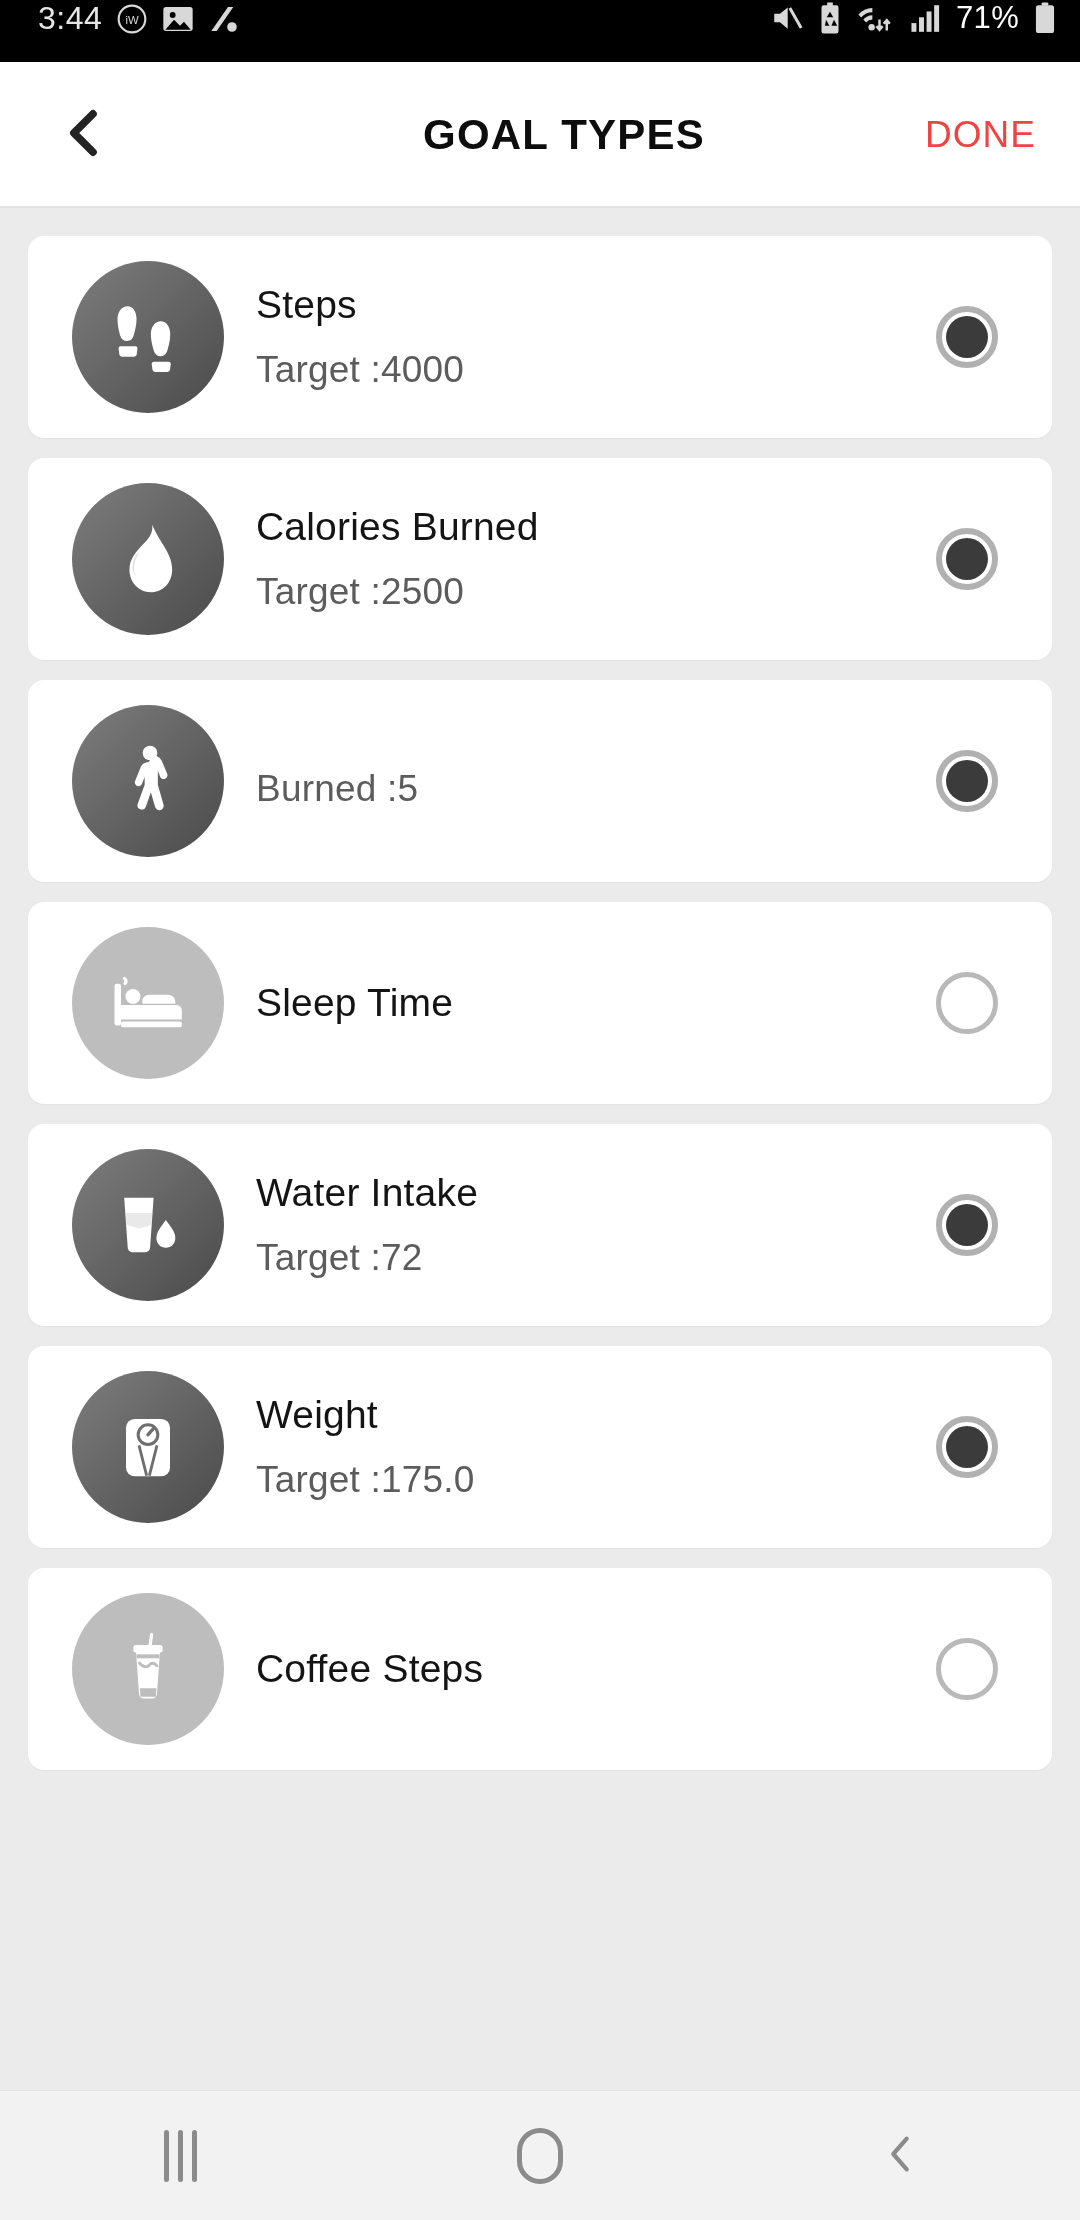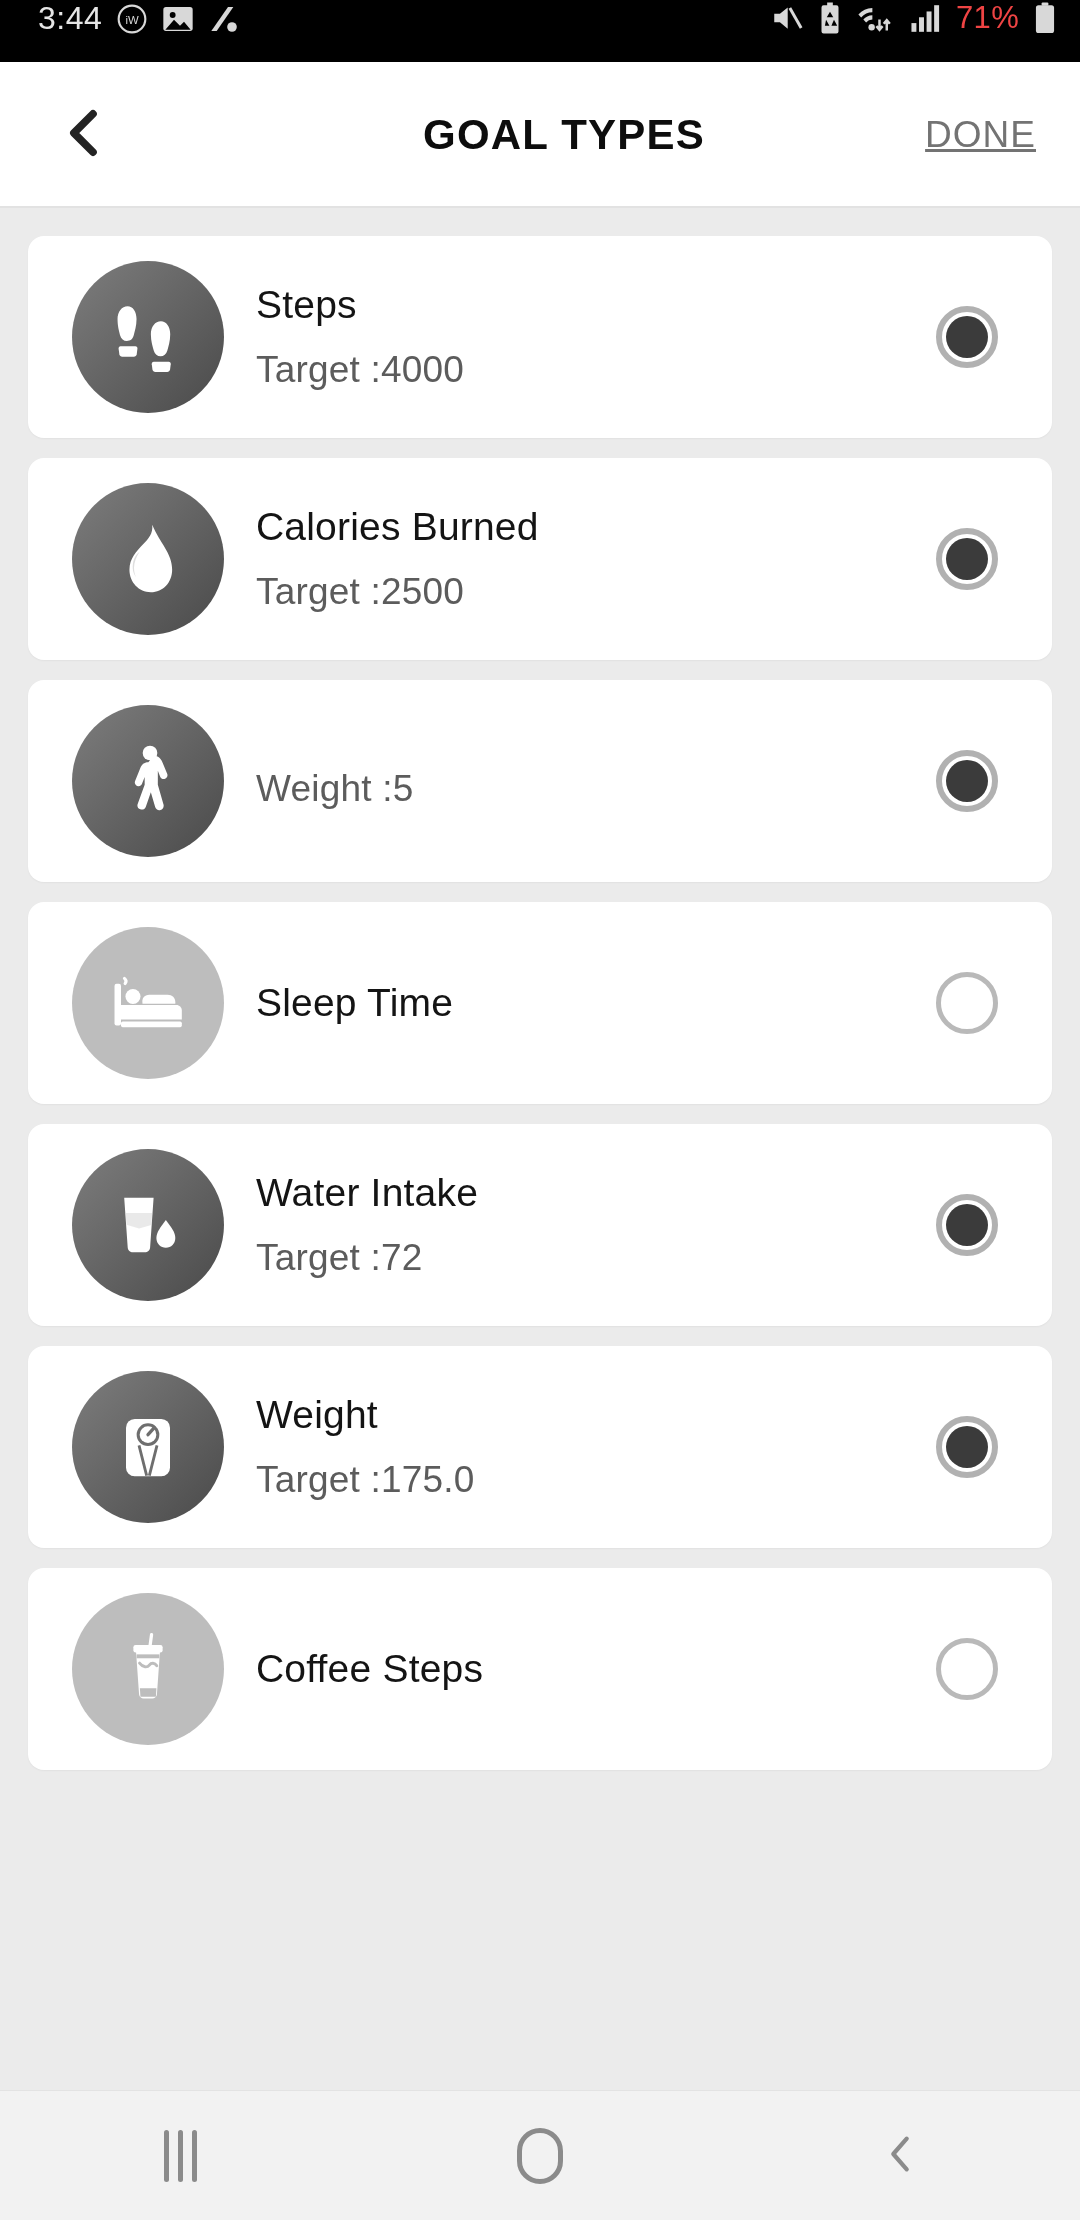--- a/index.html
+++ b/index.html
@@ -14,41 +14,40 @@
   
   .statusbar{
     position:absolute; top:0; left:0; width:1080px; height:62px;
     background:#000; display:flex; align-items:flex-start;
     padding:0 22px 0 38px; color:#d8d8d8;
   }
   .sb-left{ display:flex; align-items:center; gap:14px; }
   .sb-right{ display:flex; align-items:center; gap:13px; margin-left:auto; }
   .sb-time{ font-size:32px; font-weight:400; color:#e6e6e6; letter-spacing:0.5px; }
   .sb-ico{ display:inline-flex; align-items:center; justify-content:center; }
-  .sb-batt-text{ font-size:31px; color:#ef4444; letter-spacing:0.3px; }
+  .sb-batt-text{ font-size:31px; color:#ffffff; letter-spacing:0.3px; }
 
   
   .appbar{
     position:absolute; top:62px; left:0; width:1080px; height:145px;
     background:#ffffff; display:flex; align-items:center;
   }
   .back-btn{
     position:absolute; left:46px; top:50%; transform:translateY(-50%);
     width:76px; height:76px; display:flex; align-items:center; justify-content:center;
     cursor:pointer;
   }
   .app-title{
     position:absolute; left:0; right:0; text-align:center;
     font-size:42px; font-weight:700; color:#0d0d0d; letter-spacing:1.2px;padding-left:48px;
   }
   .done-btn{
     position:absolute; right:30px; top:50%; transform:translateY(-50%);
-    font-size:37px; color:#737373; letter-spacing:1px; cursor:pointer;
+    font-size:37px; color:#ef4444; letter-spacing:1px; cursor:pointer;
     padding:10px 14px;
-    text-decoration:underline;
   }
   .appbar-sep{
     position:absolute; top:206px; left:0; width:1080px; height:2px;
     background:#e2e2e2;
   }
 
   
   .list{
     position:absolute; top:208px; left:0; width:1080px; height:1882px;
     padding:28px 28px 0 28px;
@@ -228,21 +227,21 @@
         <div class="radio on"></div>
       </div>
       <div class="card">
         <div class="icon-circle">
           <svg width="80" height="80" viewBox="0 0 24 24">
       <circle cx="12.6" cy="3.6" r="2.2" fill="#fff"></circle>
       <path d="M12.1 6.4c-1.3 0-2 .7-2.4 1.7l-1.6 4c-.2.6.1 1.2.7 1.4.6.2 1.2-.1 1.4-.7l.8-2v2.3l-2.1 5.8c-.25.7.1 1.4.8 1.6.7.25 1.4-.1 1.65-.8l1.5-4.3 1.3 4.4c.2.7.9 1.1 1.6.9.7-.2 1.1-.95.9-1.65l-1.7-5.9V8.9l.7 1.8c.25.6.9.85 1.5.6.6-.25.85-.9.6-1.5l-1.5-3.6c-.4-1-1.2-1.8-2.5-1.8z" fill="#fff"></path>
     </svg>
         </div>
         <div class="card-text">
-          <div class="card-sub">Weight :5</div>
+          <div class="card-sub">Burned :5</div>
         </div>
         <div class="radio on"></div>
       </div>
       <div class="card no-sub">
         <div class="icon-circle muted">
           <svg width="82" height="82" viewBox="0 0 24 24">
       <rect x="2.2" y="6.4" width="1.9" height="12.2" rx="0.6" fill="#fff"></rect>
       <path d="M4.1 12.6h16.2c.9 0 1.6.7 1.6 1.6v2.6H4.1z" fill="#fff"></path>
       <rect x="4.1" y="17.4" width="17.8" height="1.7" rx="0.5" fill="#fff"></rect>
       <circle cx="7.6" cy="10.1" r="2.2" fill="#fff"></circle>

